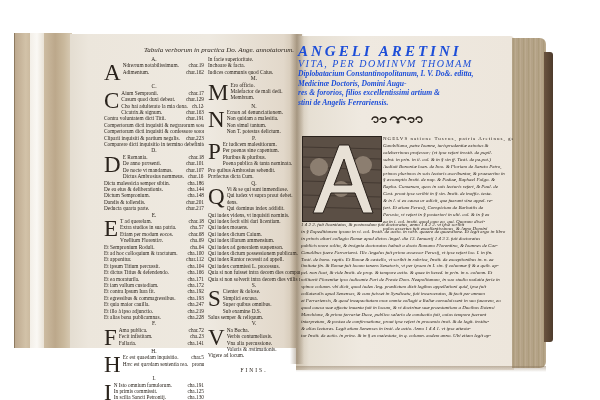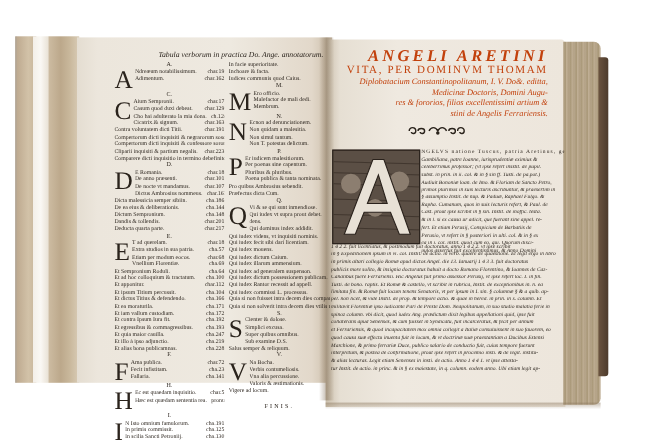--- a/index.html
+++ b/index.html
@@ -26,24 +26,24 @@
   .col-a { left:0; width:100px; }
   .col-b { left:104px; width:92px; }
   .sec { text-align:center; font-size:5.5px; }
   .entry { display:flex; justify-content:space-between; white-space:nowrap; overflow:hidden; }
   .entry .n { padding-left:4px; }
   .drop { float:left; font-size:23px; line-height:20px; margin-right:2px; margin-top:1px; }
   .block { overflow:hidden; }
   .finis { text-align:center; letter-spacing:2px; font-size:5.5px; margin-top:8px; }
 
   
-  .rp { position:absolute; left:298px; top:44px; width:200px; color:#c2410c; text-align:right; }
+  .rp { position:absolute; left:298px; top:44px; width:200px; color:#1d4ed8; text-align:left; }
   .rp-h1 { font-size:15px; letter-spacing:3px; font-style:italic; font-weight:bold; white-space:nowrap; line-height:15px; }
-  .rp-h2 { font-size:10px; letter-spacing:1.5px; line-height:10px; white-space:nowrap; }
-  .rp-sub { font-size:7.6px; font-style:italic; line-height:9.6px; }
+  .rp-h2 { font-size:10px; letter-spacing:1.5px; line-height:10px; white-space:nowrap;font-style:italic; }
+  .rp-sub { font-size:7.6px; font-style:italic; line-height:9.6px;font-weight:bold; }
   .orn { margin:4px auto 0; width:56px; height:10px; }
   .woodcut { position:absolute; left:302px; top:136px; width:78px; height:84px; background:#4c4037; border:1px solid #2a221c; overflow:hidden; }
   .woodcut svg { width:100%; height:100%; }
   .body-text { position:absolute; left:383px; top:136px; width:130px; font-size:5px; line-height:6.9px; color:#2a231c; font-style:italic; }
   .body-text2 { position:absolute; left:301px; top:222px; width:213px; font-size:5px; line-height:6.9px; color:#2a231c; font-style:italic; }
   .body-text div, .body-text2 div { white-space:nowrap; overflow:hidden; }
   .lead { font-style:normal; letter-spacing:1px; }
 </style>
 </head>
 <body>

